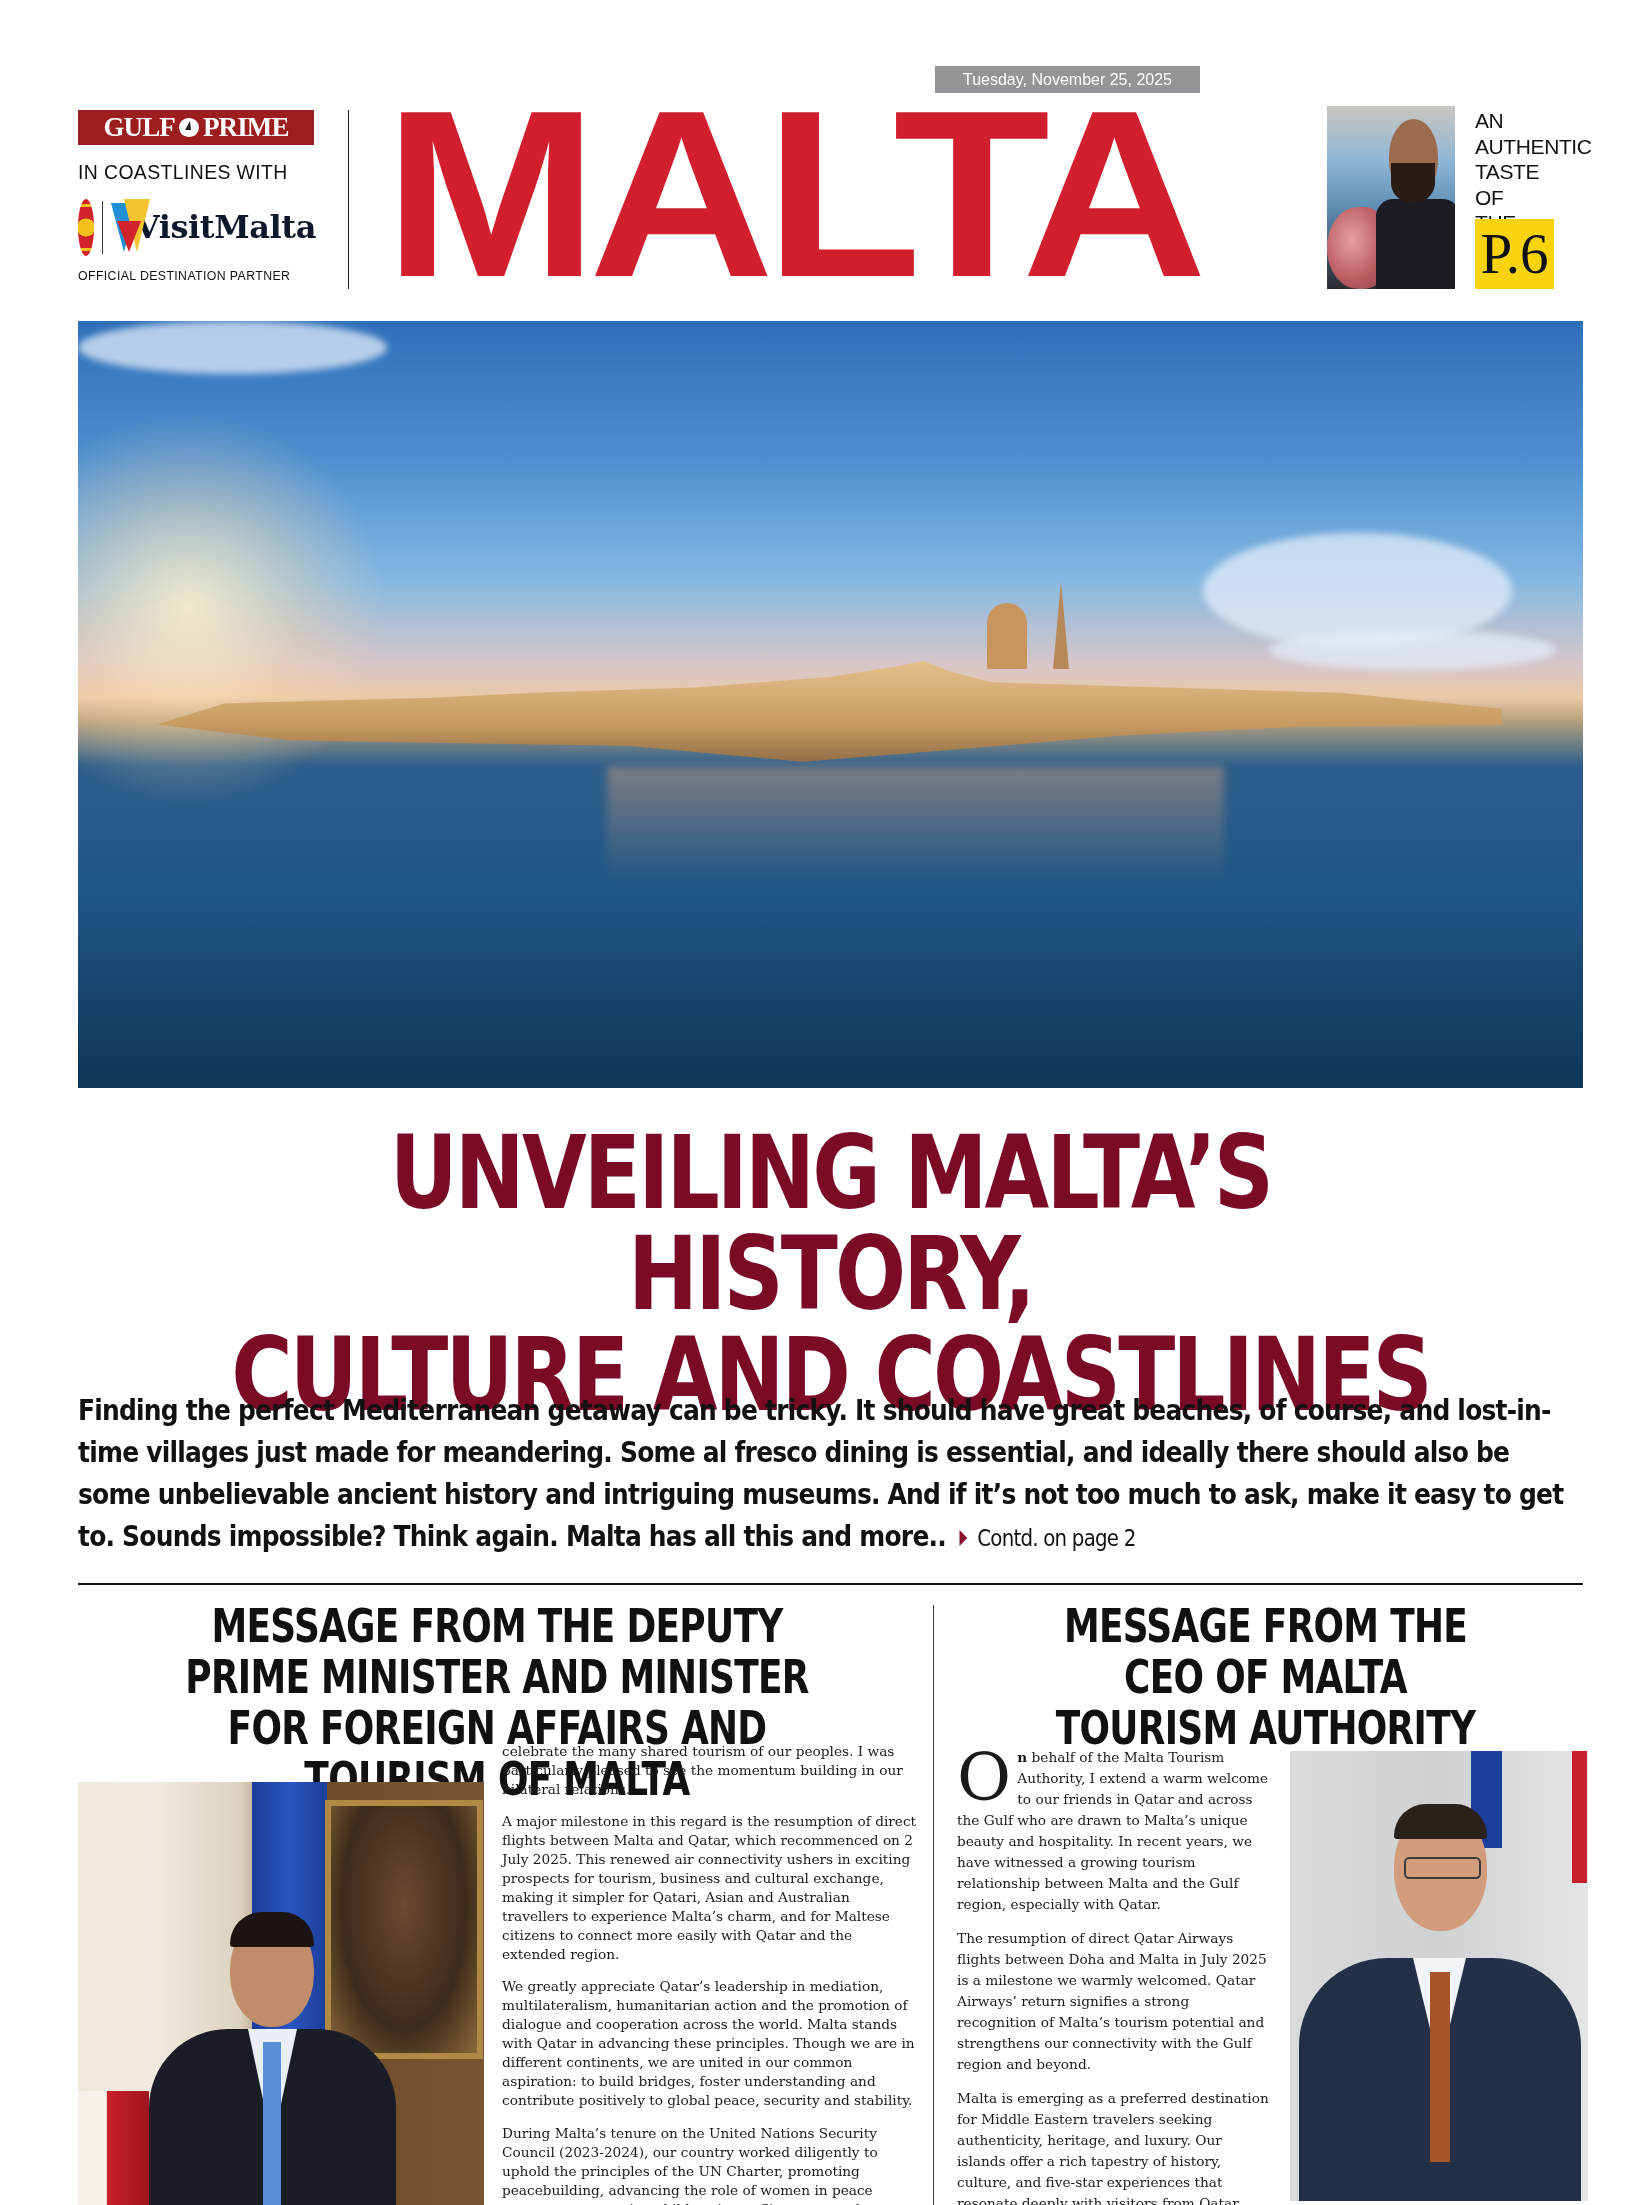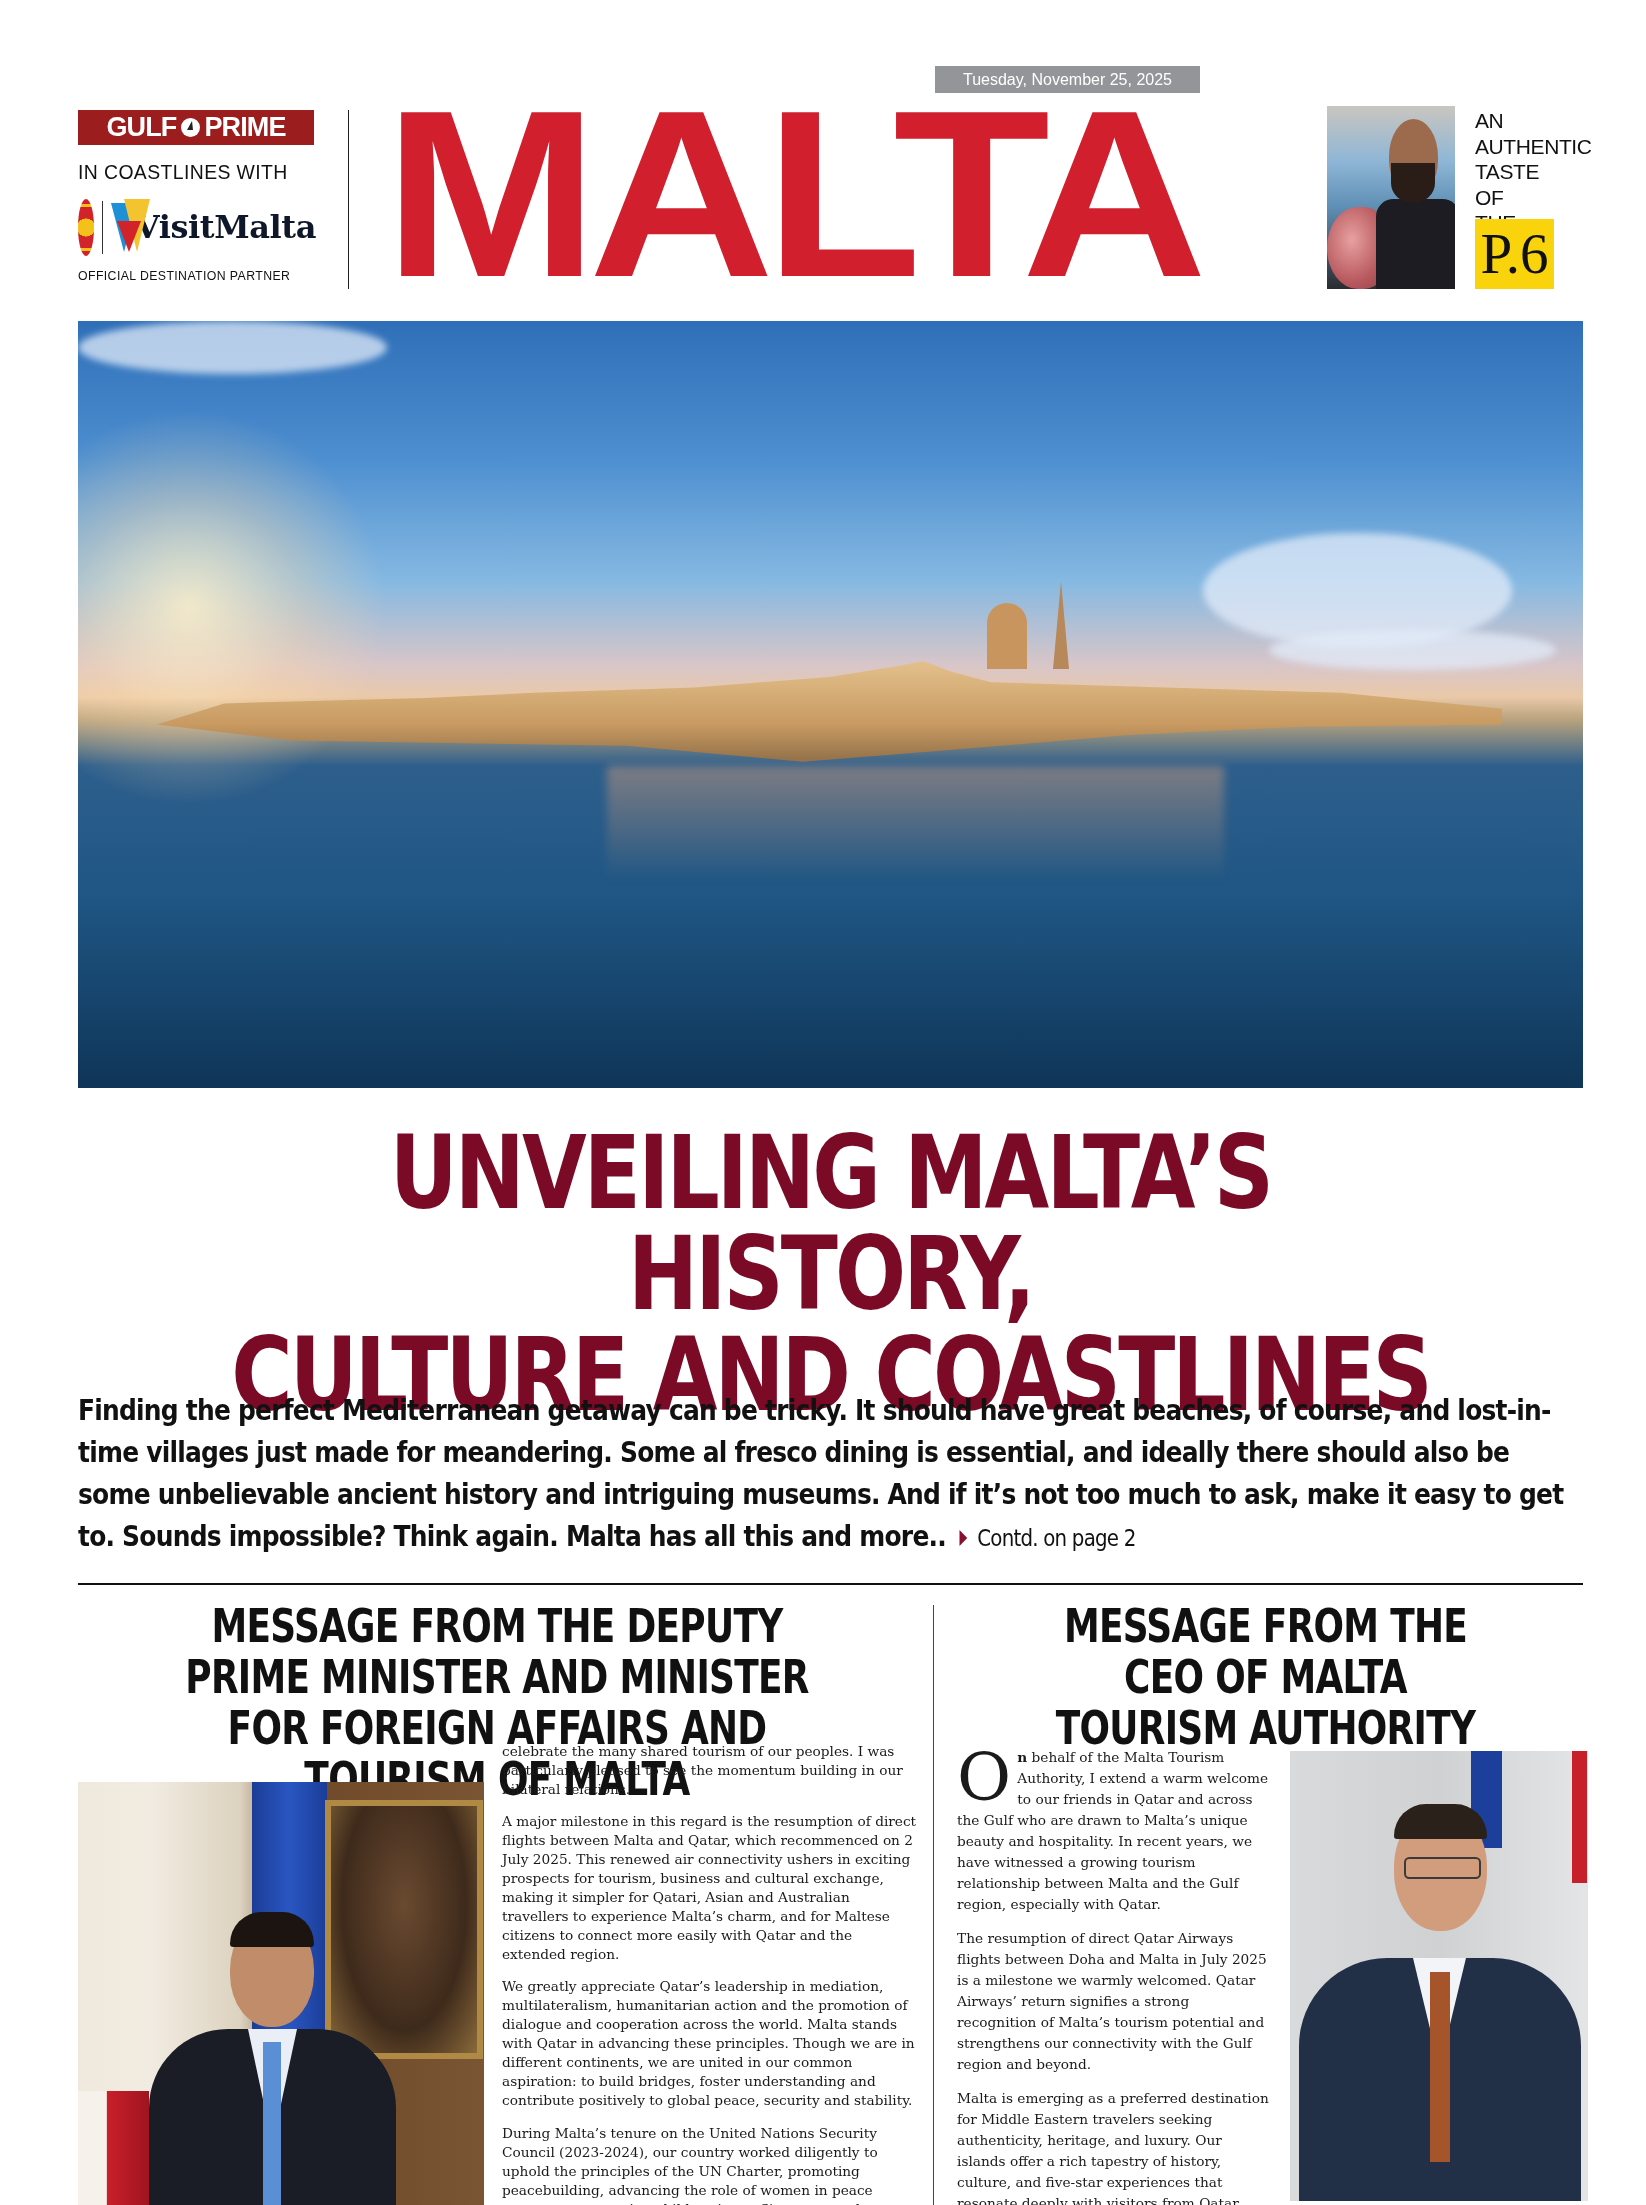--- a/index.html
+++ b/index.html
@@ -1,21 +1,21 @@
 <!DOCTYPE html>
 <html style="font-size:7px"><head>
 <meta charset="utf-8">
 <style>
   html, body { margin: 0; padding: 0; background: #ffffff; }
   body { width: 1646px; height: 2727px; position: relative; overflow: hidden; font-family: "DejaVu Serif", serif; color: #111; }
   .abs { position: absolute; }
 
   
   .date-badge { left: 935px; top: 66px; width: 265px; height: 27px; background: #939598; color: #fff; font-family: Liberation Sans, sans-serif; font-size: 16px; line-height: 27px; text-align: center; }
-  .gt-logo { left: 78px; top: 110px; width: 236px; height: 35px; background: #9b1d1d; color: #fff; font-family: Liberation Sans, sans-serif; font-weight: bold; font-size: 27px; line-height: 35px; text-align: center; letter-spacing: -0.9px; display: flex; align-items: center; justify-content: center; gap: 4.4px; }
+  .gt-logo { left: 78px; top: 110px; width: 236px; height: 35px; background: #9b1d1d; color: #fff; font-family: Liberation Serif, serif; font-weight: bold; font-size: 27px; line-height: 35px; text-align: center; letter-spacing: -0.9px; display: flex; align-items: center; justify-content: center; gap: 4.4px; }
   .gt-logo .dot { width: 19.4px; height: 19.4px; border-radius: 50%; background: #fff; position: relative; display: inline-block; }
   .gt-logo .dot::after { content: ""; position: absolute; left: 6.2px; top: 3.5px; border-left: 5.3px solid transparent; border-right: 0.9px solid transparent; border-bottom: 9.7px solid #222; }
   .assoc { left: 78px; top: 161px; width: 238px; font-family: "Liberation Sans", sans-serif; font-size: 19.4px; letter-spacing: 0.4px; }
   .partner-logos { left: 78px; top: 194px; width: 238px; height: 66px; display: flex; align-items: center; gap: 8px; }
   .mu-crest { width: 44px; height: 57px; border-radius: 50%; background: radial-gradient(circle at 50% 50%, #f4c11a 0 30%, #d2232a 31% 70%, #f4c11a 71% 80%, #d2232a 81%); }
   .logo-sep { width: 1.3px; height: 53px; background: #333; }
   .vm-mark { width: 44px; height: 57px; position: relative; }
   .vm-mark span { position: absolute; width: 0; height: 0; }
   .vm-a { left: 0; top: 4.4px; border-left: 13.2px solid transparent; border-right: 13.2px solid transparent; border-top: 49px solid #1f8fd6; }
   .vm-b { left: 13.2px; top: 0; border-left: 13.2px solid transparent; border-right: 13.2px solid transparent; border-top: 53px solid #f4c430; }

